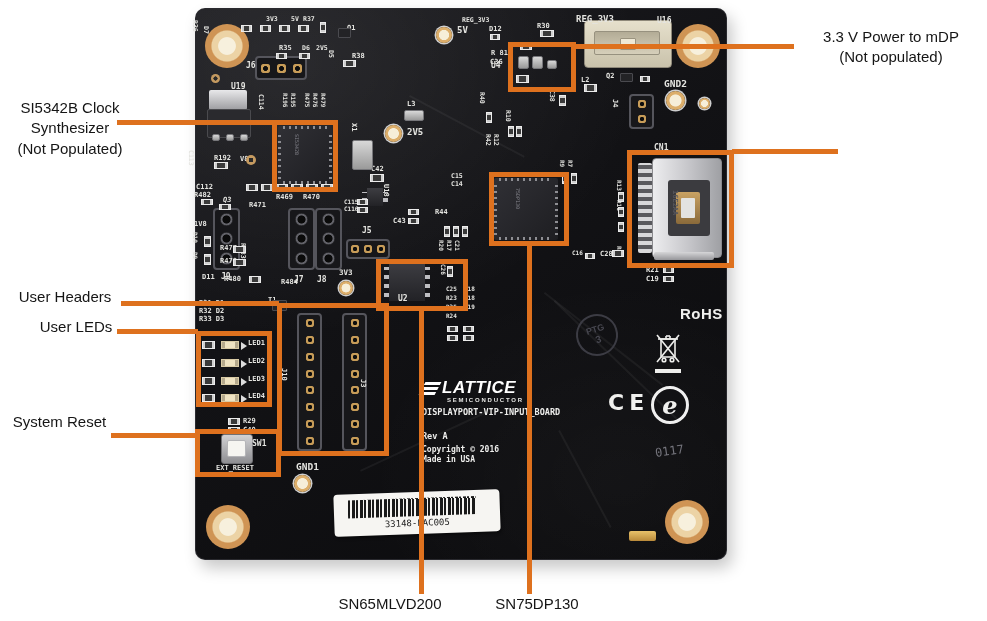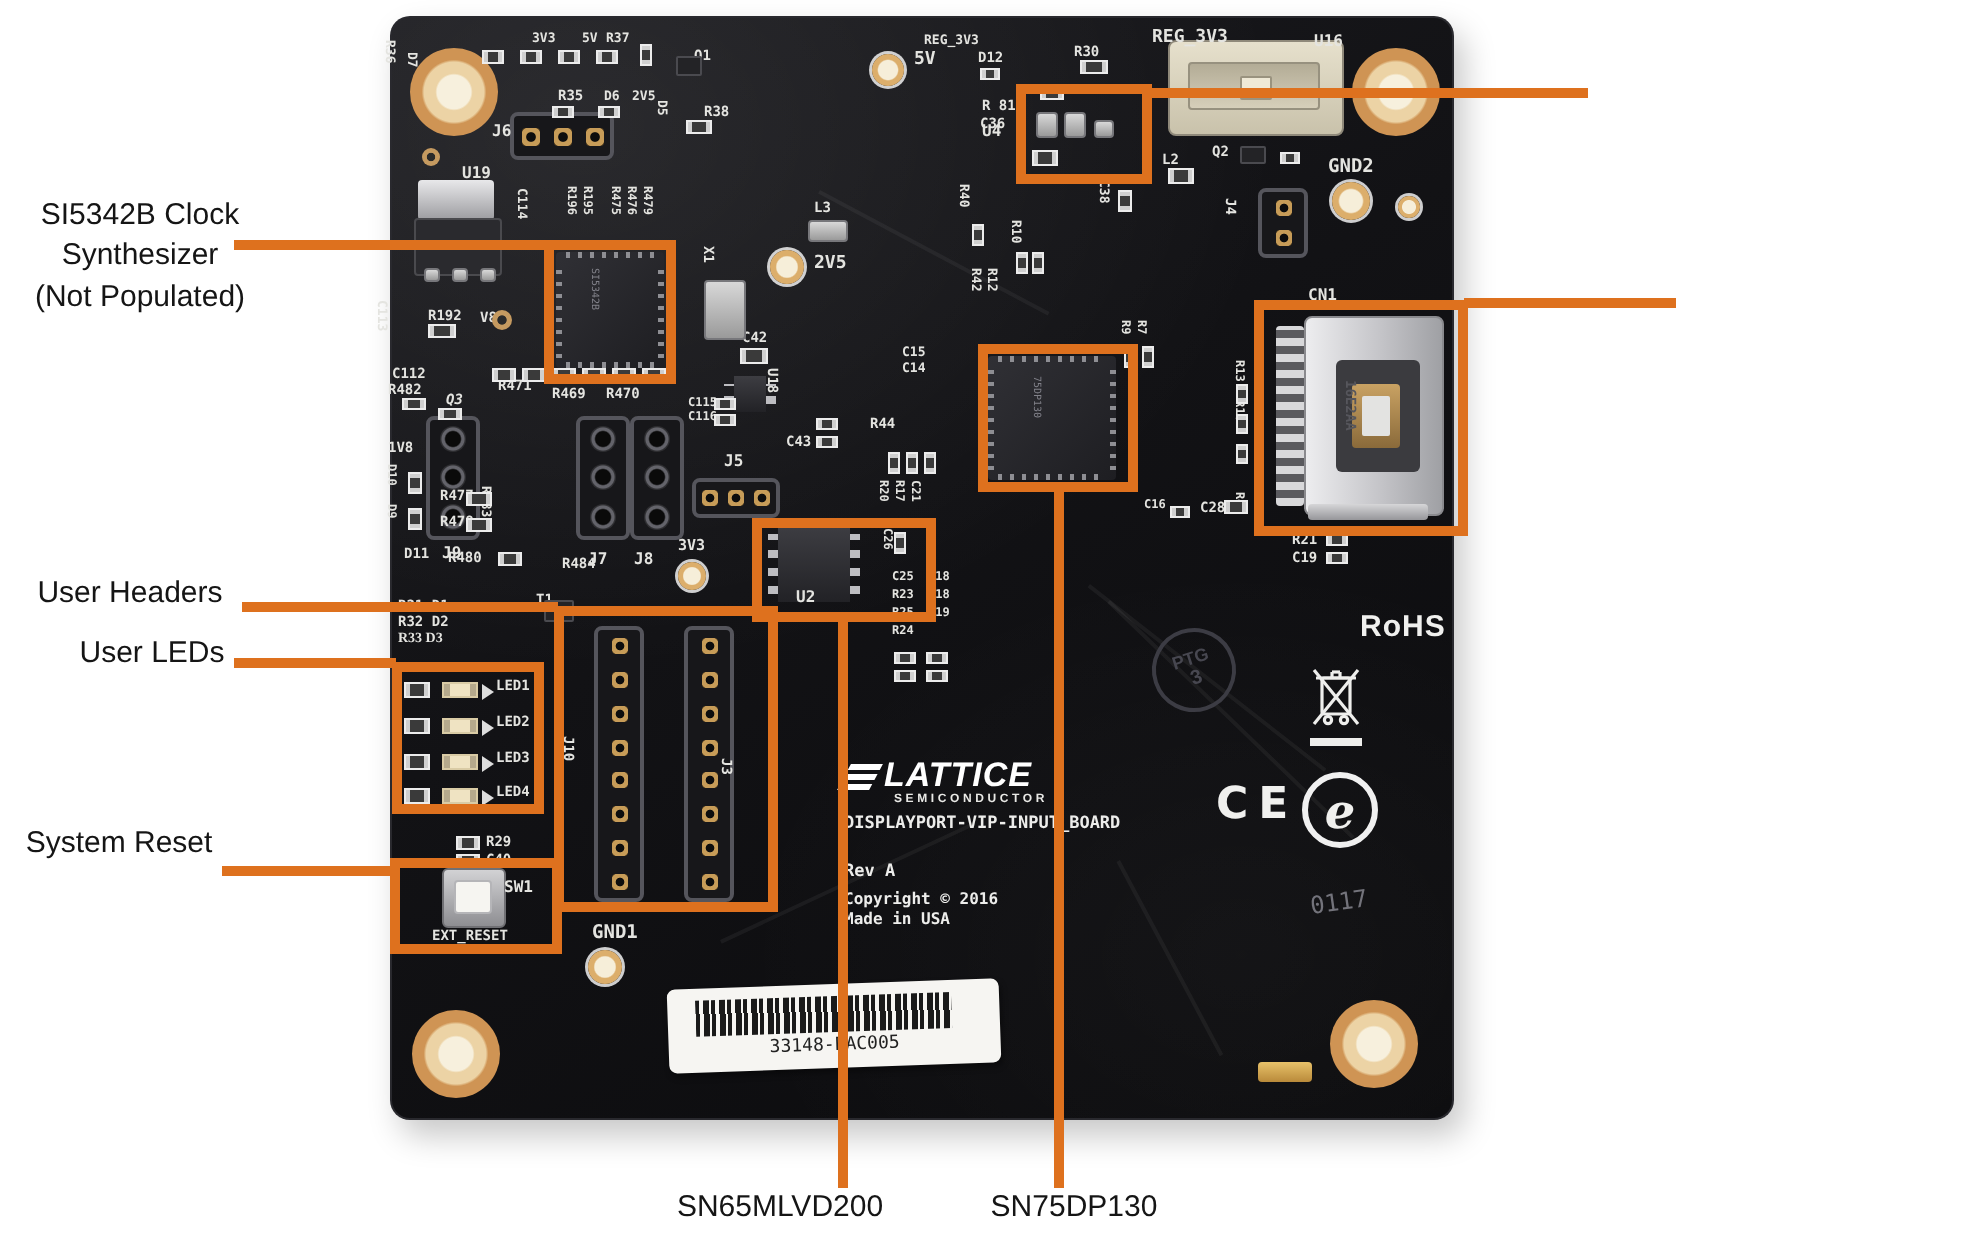--- a/index.html
+++ b/index.html
@@ -239,20 +239,22 @@
   <div class="hline" style="left:732px;top:149px;width:106px;"></div>
   <div class="hline" style="left:121px;top:301px;width:158px;"></div>
   <div class="hline" style="left:117px;top:329px;width:81px;"></div>
   <div class="hline" style="left:111px;top:433px;width:86px;"></div>
   <div class="vline" style="left:419px;top:309px;height:285px;"></div>
   <div class="vline" style="left:527px;top:244px;height:350px;"></div>
 
   <div class="callout" style="left:0;top:98px;width:140px;">SI5342B Clock
 Synthesizer
 (Not Populated)</div>
+  <div class="callout" style="left:795px;top:27px;width:192px;">3.3 V Power to mDP
+(Not populated)</div>
   <div class="callout" style="left:10px;top:287px;width:110px;">User Headers</div>
   <div class="callout" style="left:33px;top:317px;width:86px;">User LEDs</div>
   <div class="callout" style="left:6px;top:412px;width:107px;">System Reset</div>
   <div class="callout" style="left:324px;top:594px;width:132px;">SN65MLVD200</div>
   <div class="callout" style="left:478px;top:594px;width:118px;">SN75DP130</div>
 
 <span class="silk" style="left: 198px; top: 20px; font-size: 6.5px; transform: rotate(90deg);">R36</span>
     <span class="silk" style="left: 209px; top: 26px; font-size: 6.5px; transform: rotate(90deg);">D7</span>
     <span class="silk" style="left: 266px; top: 16px; font-size: 6.5px;">3V3</span>
     <span class="silk" style="left: 291px; top: 16px; font-size: 6.5px;">5V</span>
@@ -277,21 +279,21 @@
     <span class="silk" style="left: 196px; top: 184px; font-size: 7px;">C112</span>
     <span class="silk" style="left: 194px; top: 192px; font-size: 7px;">R482</span>
     <span class="silk" style="left: 223px; top: 197px; font-size: 7px; font-style: italic;">Q3</span>
     <span class="silk" style="left: 194px; top: 221px; font-size: 7px;">1V8</span>
     <span class="silk" style="left: 198px; top: 232px; font-size: 6px; transform: rotate(90deg);">D10</span>
     <span class="silk" style="left: 198px; top: 252px; font-size: 6px; transform: rotate(90deg);">D9</span>
     <span class="silk" style="left: 220px; top: 245px; font-size: 7px;">R477</span>
     <span class="silk" style="left: 220px; top: 258px; font-size: 7px;">R478</span>
     <span class="silk" style="left: 202px; top: 274px; font-size: 7px;">D11</span>
     <span class="silk" style="left: 224px; top: 276px; font-size: 7px;">R480</span>
-    <span class="silk" style="left: 249px; top: 190px; font-size: 7px;">R471</span>
+    <span class="silk" style="left: 249px; top: 202px; font-size: 7px;">R471</span>
     <span class="silk" style="left: 276px; top: 194px; font-size: 7px;">R469</span>
     <span class="silk" style="left: 303px; top: 194px; font-size: 7px;">R470</span>
     <span class="silk" style="left: 246px; top: 243px; font-size: 6.5px; transform: rotate(90deg);">R483</span>
     <span class="silk" style="left: 221px; top: 273px; font-size: 8px;">J9</span>
     <span class="silk" style="left: 294px; top: 276px; font-size: 8px;">J7</span>
     <span class="silk" style="left: 317px; top: 276px; font-size: 8px;">J8</span>
     <span class="silk" style="left: 281px; top: 279px; font-size: 7px;">R484</span>
     <span class="silk" style="left: 339px; top: 269px; font-size: 7.5px;">3V3</span>
     <span class="silk" style="left: 362px; top: 227px; font-size: 8px;">J5</span>
     <span class="silk" style="left: 389px; top: 184px; font-size: 7px; transform: rotate(90deg);">U18</span>
@@ -342,21 +344,21 @@
     <span class="silk" style="left: 464px; top: 286px; font-size: 6px;">C18</span>
     <span class="silk" style="left: 446px; top: 295px; font-size: 6px;">R23</span>
     <span class="silk" style="left: 464px; top: 295px; font-size: 6px;">R18</span>
     <span class="silk" style="left: 446px; top: 304px; font-size: 6px;">R25</span>
     <span class="silk" style="left: 464px; top: 304px; font-size: 6px;">R19</span>
     <span class="silk" style="left: 446px; top: 313px; font-size: 6px;">R24</span>
     <span class="silk" style="left: 398px; top: 295px; font-size: 8px;">U2</span>
     <span class="silk" style="left: 268px; top: 297px; font-size: 7px;">T1</span>
     <span class="silk" style="left: 199px; top: 300px; font-size: 7px;">R31 D1</span>
     <span class="silk" style="left: 199px; top: 308px; font-size: 7px;">R32 D2</span>
-    <span class="silk" style="left: 199px; top: 316px; font-size: 7px; font-family: Liberation Serif, serif;">R33 D3</span>
+    <span class="silk" style="left: 199px; top: 316px; font-size: 7px;">R33 D3</span>
     <span class="silk" style="left: 248px; top: 340px; font-size: 7px;">LED1</span>
     <span class="silk" style="left: 248px; top: 358px; font-size: 7px;">LED2</span>
     <span class="silk" style="left: 248px; top: 376px; font-size: 7px;">LED3</span>
     <span class="silk" style="left: 248px; top: 393px; font-size: 7px;">LED4</span>
     <span class="silk" style="left: 287px; top: 368px; font-size: 7px; transform: rotate(90deg);">J10</span>
     <span class="silk" style="left: 366px; top: 379px; font-size: 7px; transform: rotate(90deg);">J3</span>
     <span class="silk" style="left: 296px; top: 462px; font-size: 9.5px;">GND1</span>
     <span class="silk" style="left: 243px; top: 418px; font-size: 7px;">R29</span>
     <span class="silk" style="left: 243px; top: 427px; font-size: 7px;">C40</span>
     <span class="silk" style="left: 252px; top: 440px; font-size: 8px;">SW1</span>

